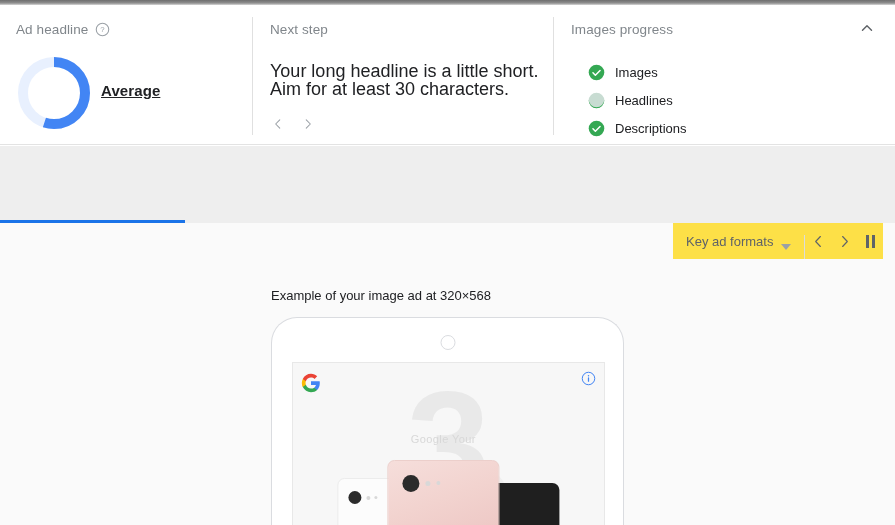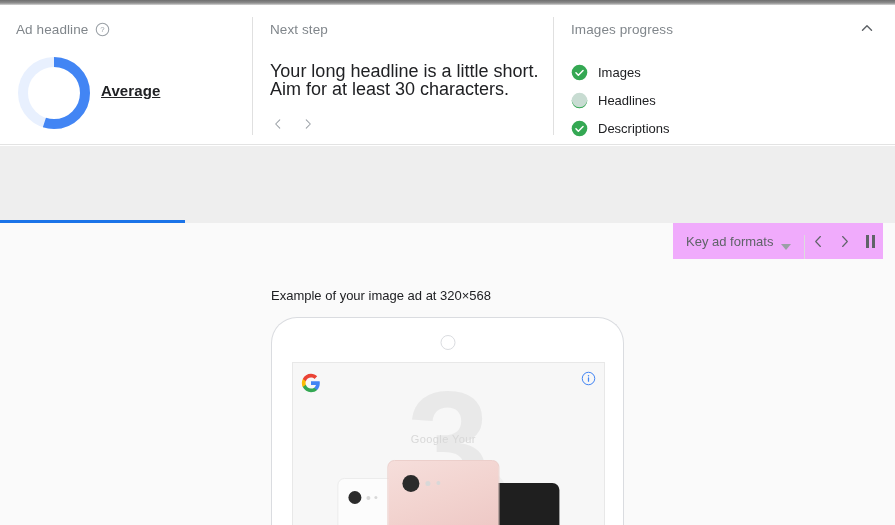--- a/index.html
+++ b/index.html
@@ -80,21 +80,21 @@
   }
   .arrow-btn {
     width: 24px; height: 24px;
     display: flex; align-items: center; justify-content: center;
     cursor: pointer;
   }
   .arrow-btn svg { display: block; }
 
   
   .asset-list {
-    position: absolute; top: 55px; left: 17px;
+    position: absolute; top: 55px; left: 34px;
   }
   .asset-row {
     display: flex; align-items: center;
     height: 24px; margin-bottom: 0px;
   }
   .asset-row + .asset-row { margin-top: 4px; }
   .asset-icon {
     width: 17px; height: 17px; margin-right: 10px; flex: none;
   }
   .asset-icon svg { display: block; }
@@ -149,21 +149,21 @@
   
   .toolbar-row {
     position: absolute; top: 223px; left: 0;
     width: 895px; height: 36px;
     background: #fafafa;
   }
   .toolbar-chip {
     position: absolute; top: 223px; left: 673px;
     height: 36px;
     display: flex; align-items: flex-end;
-    background: #f0abfc;
+    background: #fde047;
   }
   .fmt-select {
     display: flex; align-items: center; gap: 8px;
     padding: 0 13px 0 13px; height: 36px;
     font-size: 13px; color: #5f6368; cursor: pointer;
     white-space: nowrap;
   }
   .caret-down { width: 10px; height: 6px; }
   .toolbar-divider {
     width: 1px; height: 24px; background: #dcdcdc;

